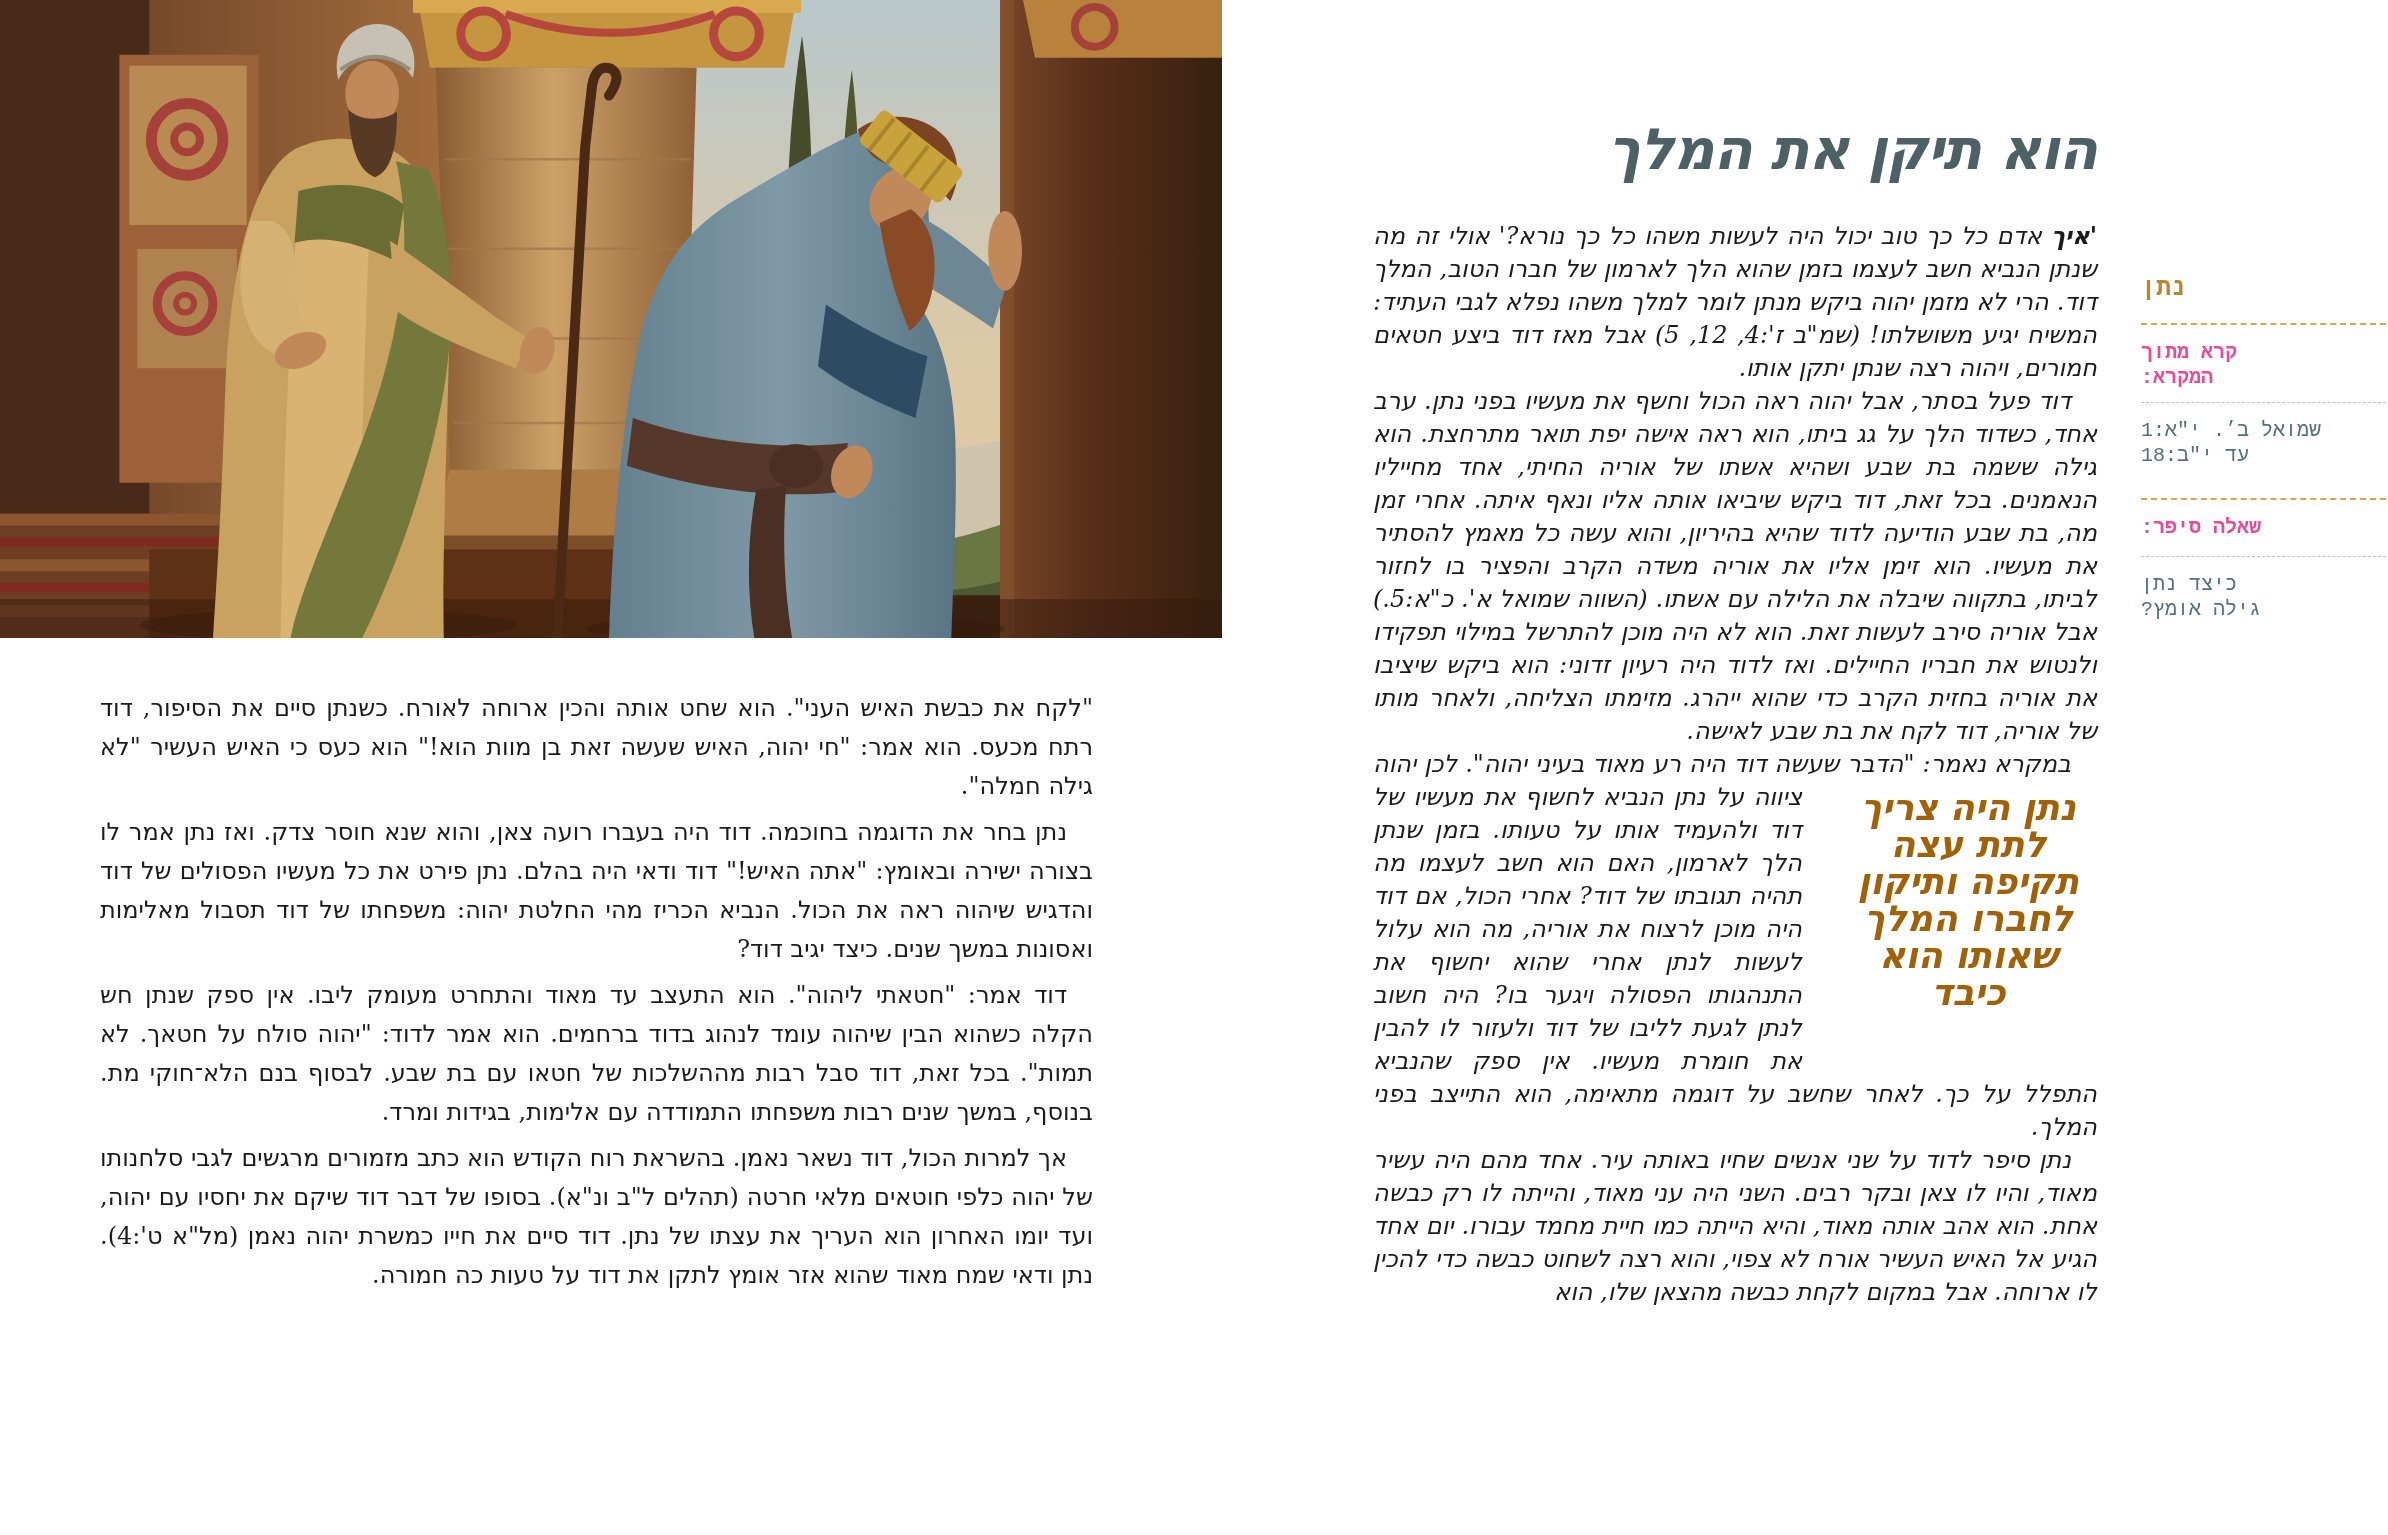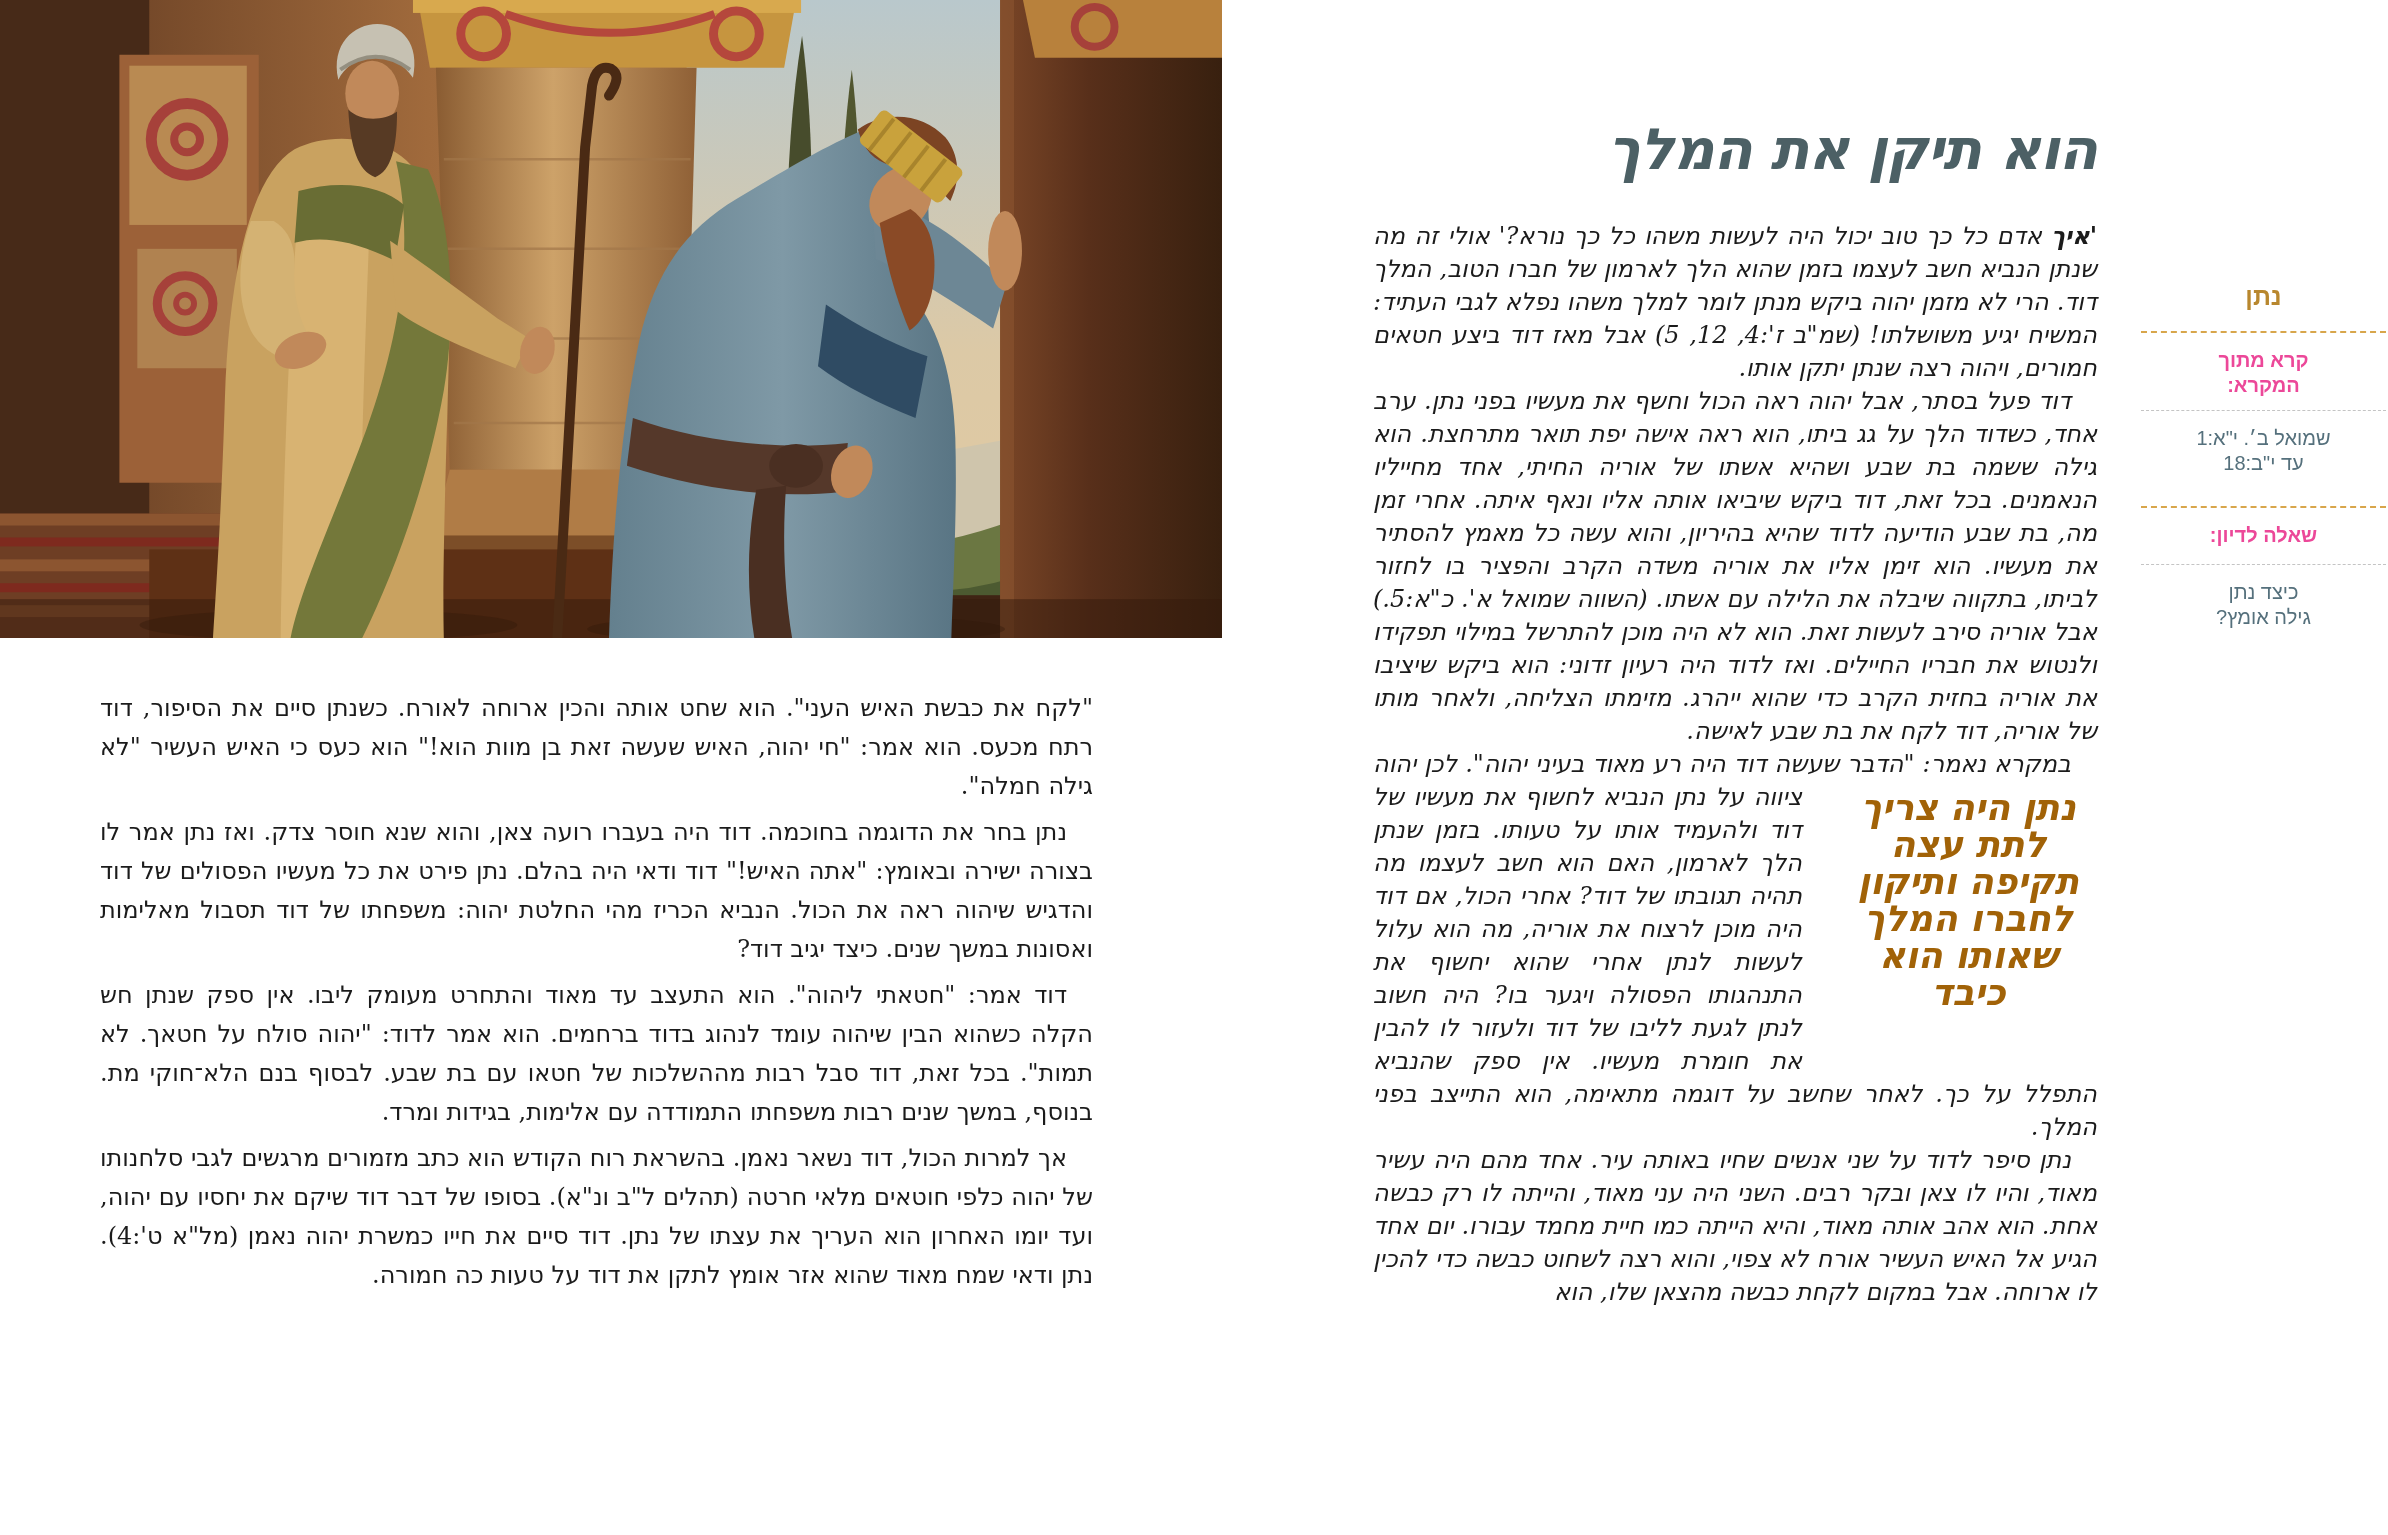--- a/index.html
+++ b/index.html
@@ -35,22 +35,22 @@
   .gold-box{position:absolute;left:2179px;top:0;width:209px;height:263px;
             background-color:#eda822;
             background-image:
               repeating-linear-gradient(100deg, rgba(170,115,5,.22) 0 1.5px, transparent 1.5px 8px),
               repeating-linear-gradient(28deg,  rgba(170,115,5,.15) 0 1.5px, transparent 1.5px 10px);}
   .gold-band{position:absolute;left:0;top:0;width:100%;height:42px;background:rgba(160,100,0,.28);}
   .lesson-num{position:absolute;left:16px;top:137px;
               font-family:"DejaVu Sans","Liberation Sans",sans-serif;
               font-weight:700;font-size:94px;line-height:1;color:#ffffff;}
 
-  .side-text{position:absolute;left:2141px;top:282px;width:245px;direction:rtl;text-align:center;
-             font-family:Liberation Sans, sans-serif;}
+  .side-text{position:absolute;left:2141px;top:274px;width:245px;direction:rtl;text-align:left;
+             font-family:Liberation Mono, monospace;}
   .side-name{font-weight:700;font-size:25px;color:#b8872e;margin:0 0 20px 0;}
   .dash{border:none;margin:0 0 15px 0;border-top:2px dashed #d8a64b;}
   .dash.gray{border-top:1.5px dashed #c4c4c4;}
   .side-label{font-weight:700;font-size:20px;line-height:25px;color:#ec4899;
               margin:0 0 12px 0;white-space:pre-line;}
   .side-value{font-size:20px;line-height:25px;color:#55707c;margin:0 0 30px 0;white-space:pre-line;}
   .side-label.last{margin-bottom:16px;}
 </style>
 </head>
 <body>
@@ -198,20 +198,20 @@
 
   <aside class="side-text">
     <div class="side-name">נתן</div>
     <hr class="dash">
     <div class="side-label">קרא מתוך
 המקרא:</div>
     <hr class="dash gray">
     <div class="side-value">שמואל ב׳. י"א:1
 עד י"ב:18</div>
     <hr class="dash">
-    <div class="side-label last">שאלה לדיון:</div>
+    <div class="side-label last">שאלה סיפר:</div>
     <hr class="dash gray">
     <div class="side-value">כיצד נתן
 גילה אומץ?</div>
   </aside>
 
 </div>
 
 
 </body></html>

